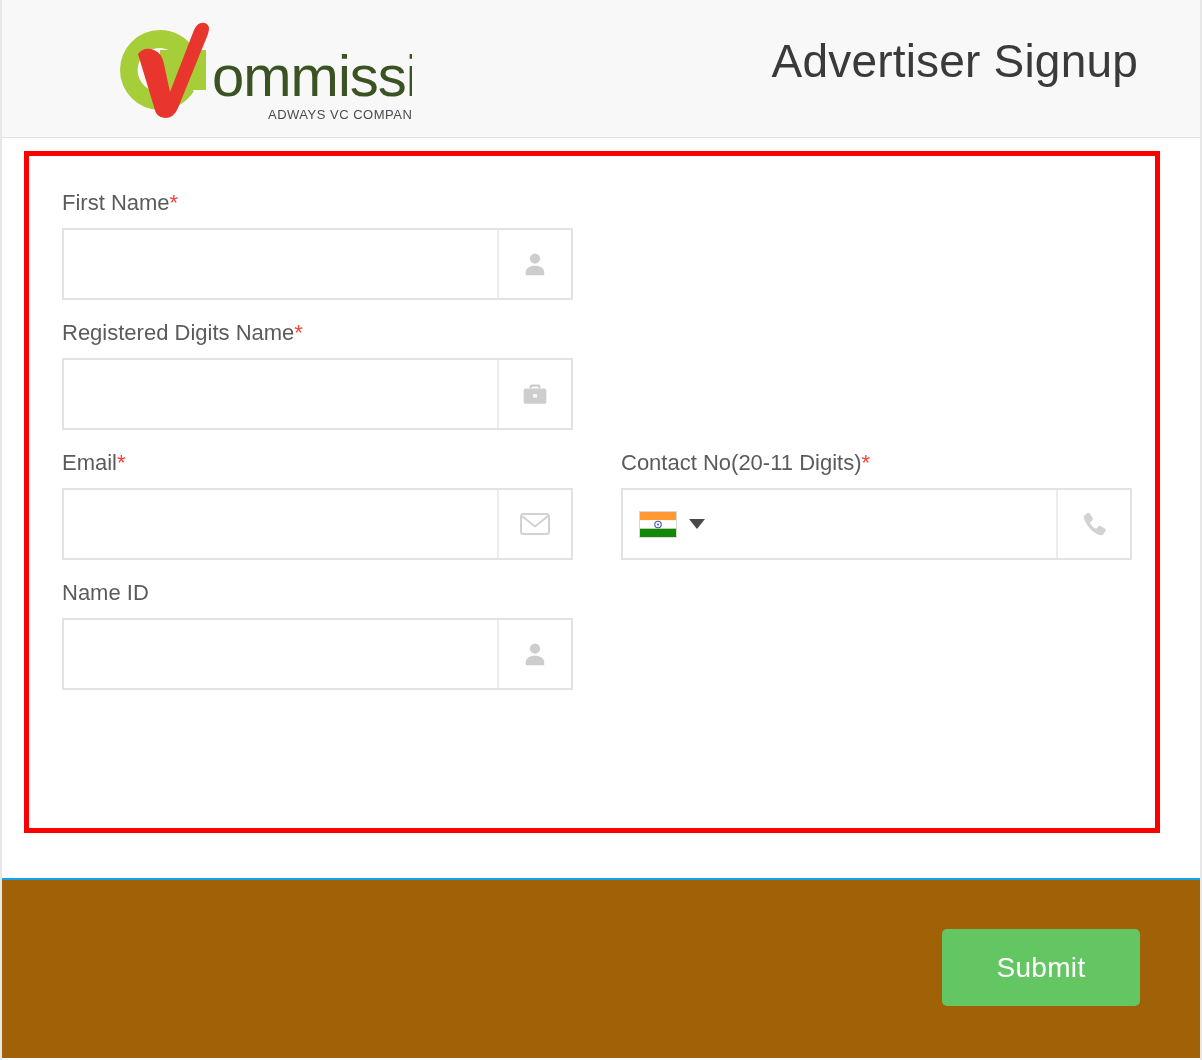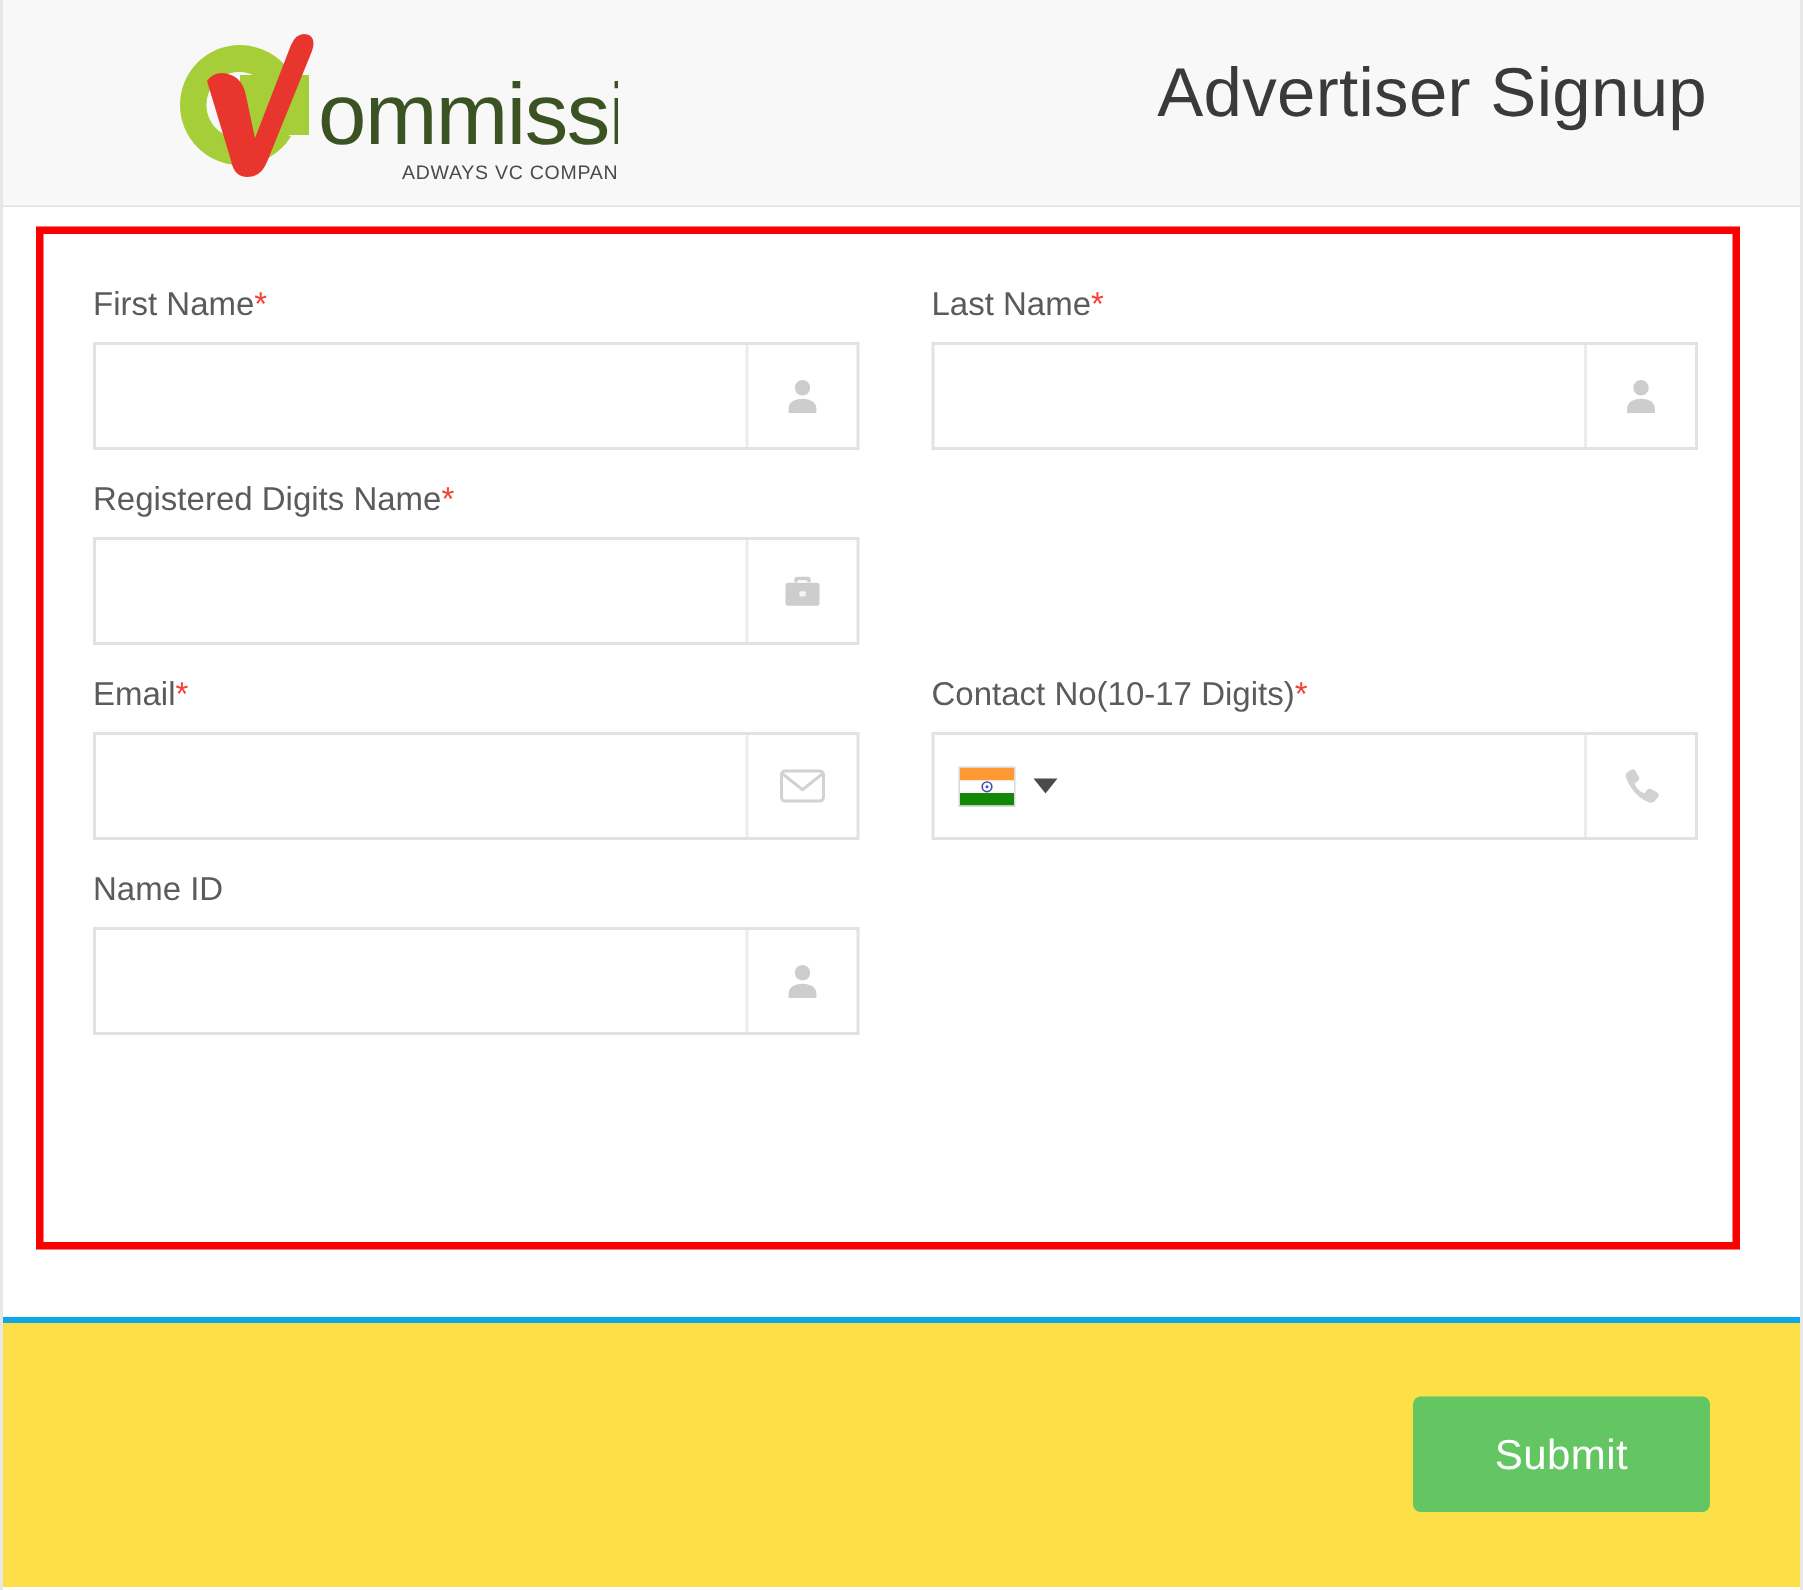--- a/index.html
+++ b/index.html
@@ -184,22 +184,22 @@
     font-size: 22px;
     padding: 0 12px;
     font-family: "Liberation Sans", sans-serif;
     min-width: 0;
   }
 
   
   .footer {
     position: relative;
     height: 180px;
-    background: #fde047;
-    border-top: 4px solid #0ea5e9;
+    background: #a16207;
+    border-top: 2px solid #0ea5e9;
     box-sizing: border-box;
     padding-left: 40px;
   }
   .submit-button {
     position: absolute;
     right: 60px;
     top: 49px;
     width: 198px;
     height: 77px;
     background: #63c663;
@@ -252,34 +252,20 @@
             <input type="text" placeholder="" style="">
             <span class="input-icon">
               <svg width="30" height="30" viewBox="0 0 24 24">
                   <circle cx="12" cy="7.6" r="4.1" fill="#cdcdcd"></circle>
                   <path d="M4.6 21 v-2.4 c0-3.3 3.3-5.2 7.4-5.2 s7.4 1.9 7.4 5.2 V21 z" fill="#cdcdcd"></path>
                 </svg>
             </span>
           </div>
         </div>
 
-        <div class="field">
-          <div class="field-label">
-            <span>Last Name</span><span class="req">*</span>
-          </div>
-          <div class="input-shell">
-            <input type="text" placeholder="" style="">
-            <span class="input-icon">
-              <svg width="30" height="30" viewBox="0 0 24 24">
-                  <circle cx="12" cy="7.6" r="4.1" fill="#cdcdcd"></circle>
-                  <path d="M4.6 21 v-2.4 c0-3.3 3.3-5.2 7.4-5.2 s7.4 1.9 7.4 5.2 V21 z" fill="#cdcdcd"></path>
-                </svg>
-            </span>
-          </div>
-        </div>
       </div>
 
       <div class="form-row">
 
         <div class="field">
           <div class="field-label">
             <span>Registered Digits Name</span><span class="req">*</span>
           </div>
           <div class="input-shell">
             <input type="text" placeholder="" style="">
@@ -307,21 +293,21 @@
               <svg width="32" height="26" viewBox="0 0 32 26">
                 <rect x="2" y="3" width="28" height="20" rx="2.5" fill="none" stroke="#d2d2d2" stroke-width="2"></rect>
                 <path d="M3.5 5.5 L16 15.5 L28.5 5.5" fill="none" stroke="#d2d2d2" stroke-width="2" stroke-linecap="round" stroke-linejoin="round"></path>
               </svg>
             </span>
           </div>
         </div>
 
         <div class="field">
           <div class="field-label">
-            <span>Contact No(10-17 Digits)</span><span class="req">*</span>
+            <span>Contact No(20-11 Digits)</span><span class="req">*</span>
           </div>
           <div class="input-shell">
             <span class="phone-flagbox">
               <span class="flag">
                 <svg width="36" height="25" viewBox="0 0 36 25">
                   <rect x="0" y="0" width="36" height="8.33" fill="#ff9933"></rect>
                   <rect x="0" y="8.33" width="36" height="8.33" fill="#ffffff"></rect>
                   <rect x="0" y="16.66" width="36" height="8.34" fill="#138808"></rect>
                   <circle cx="18" cy="12.5" r="3.2" fill="none" stroke="#3f51b5" stroke-width="1.1"></circle>
                   <circle cx="18" cy="12.5" r="1" fill="#3f51b5"></circle>

